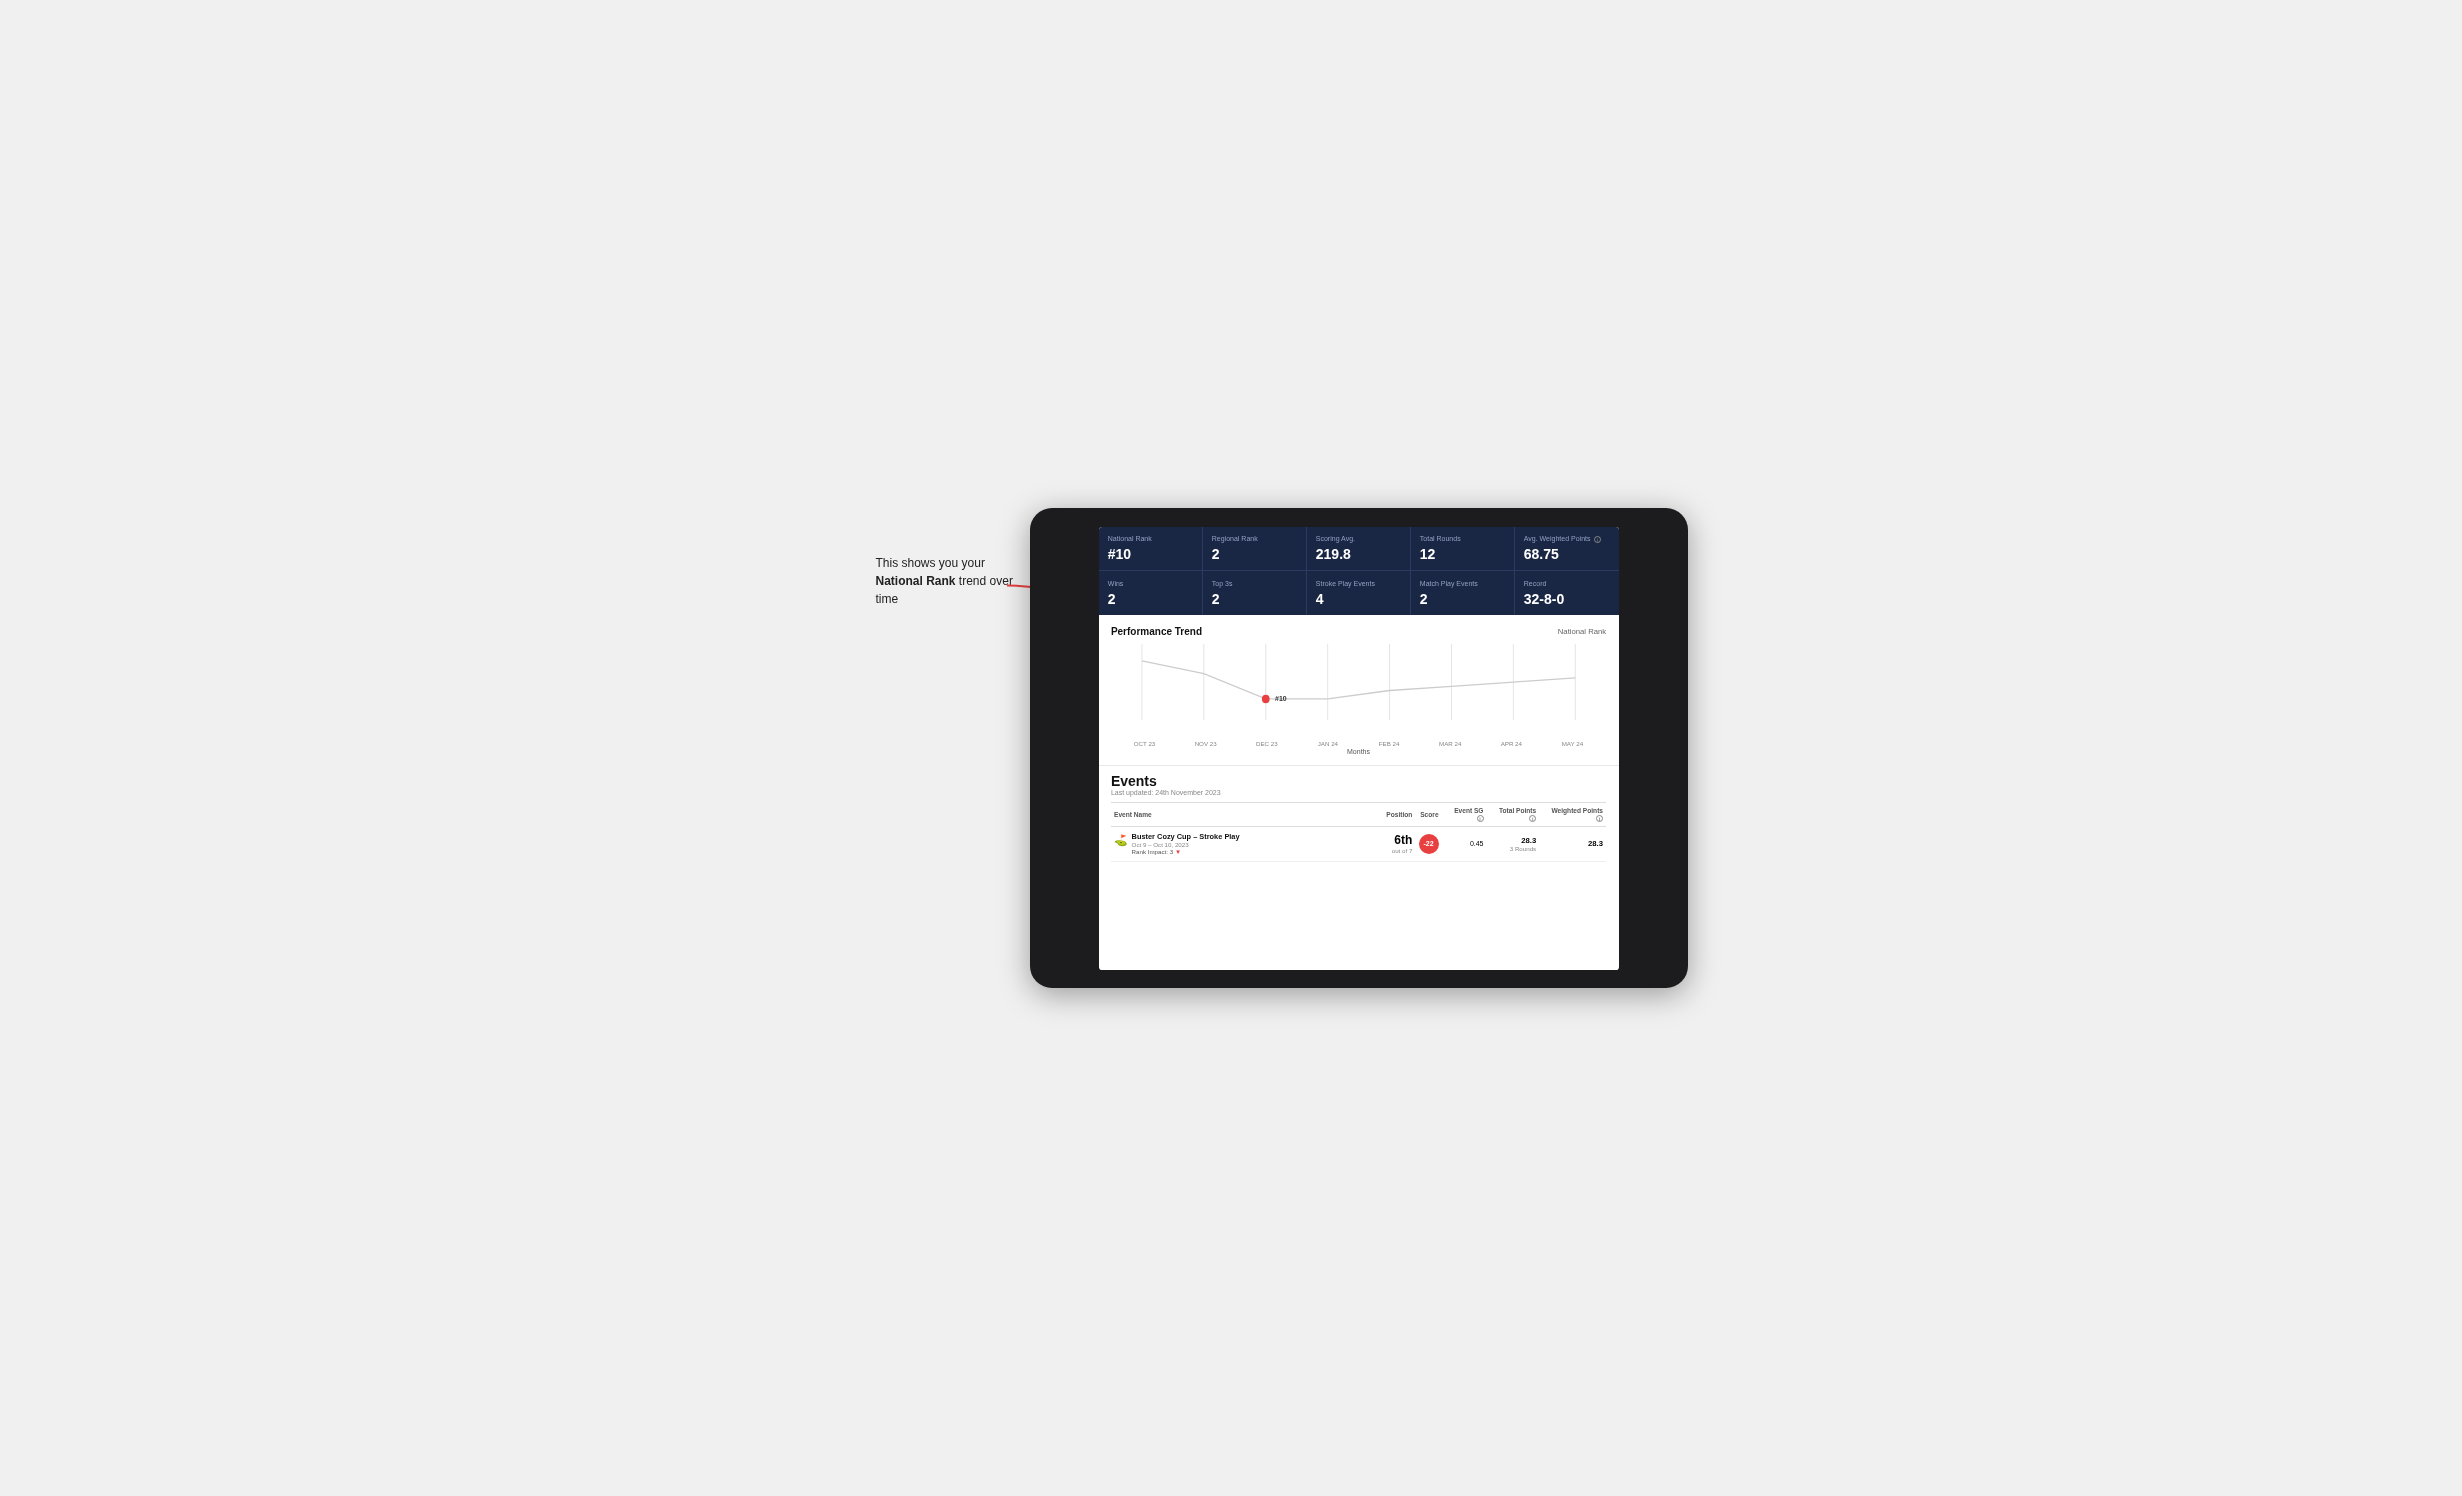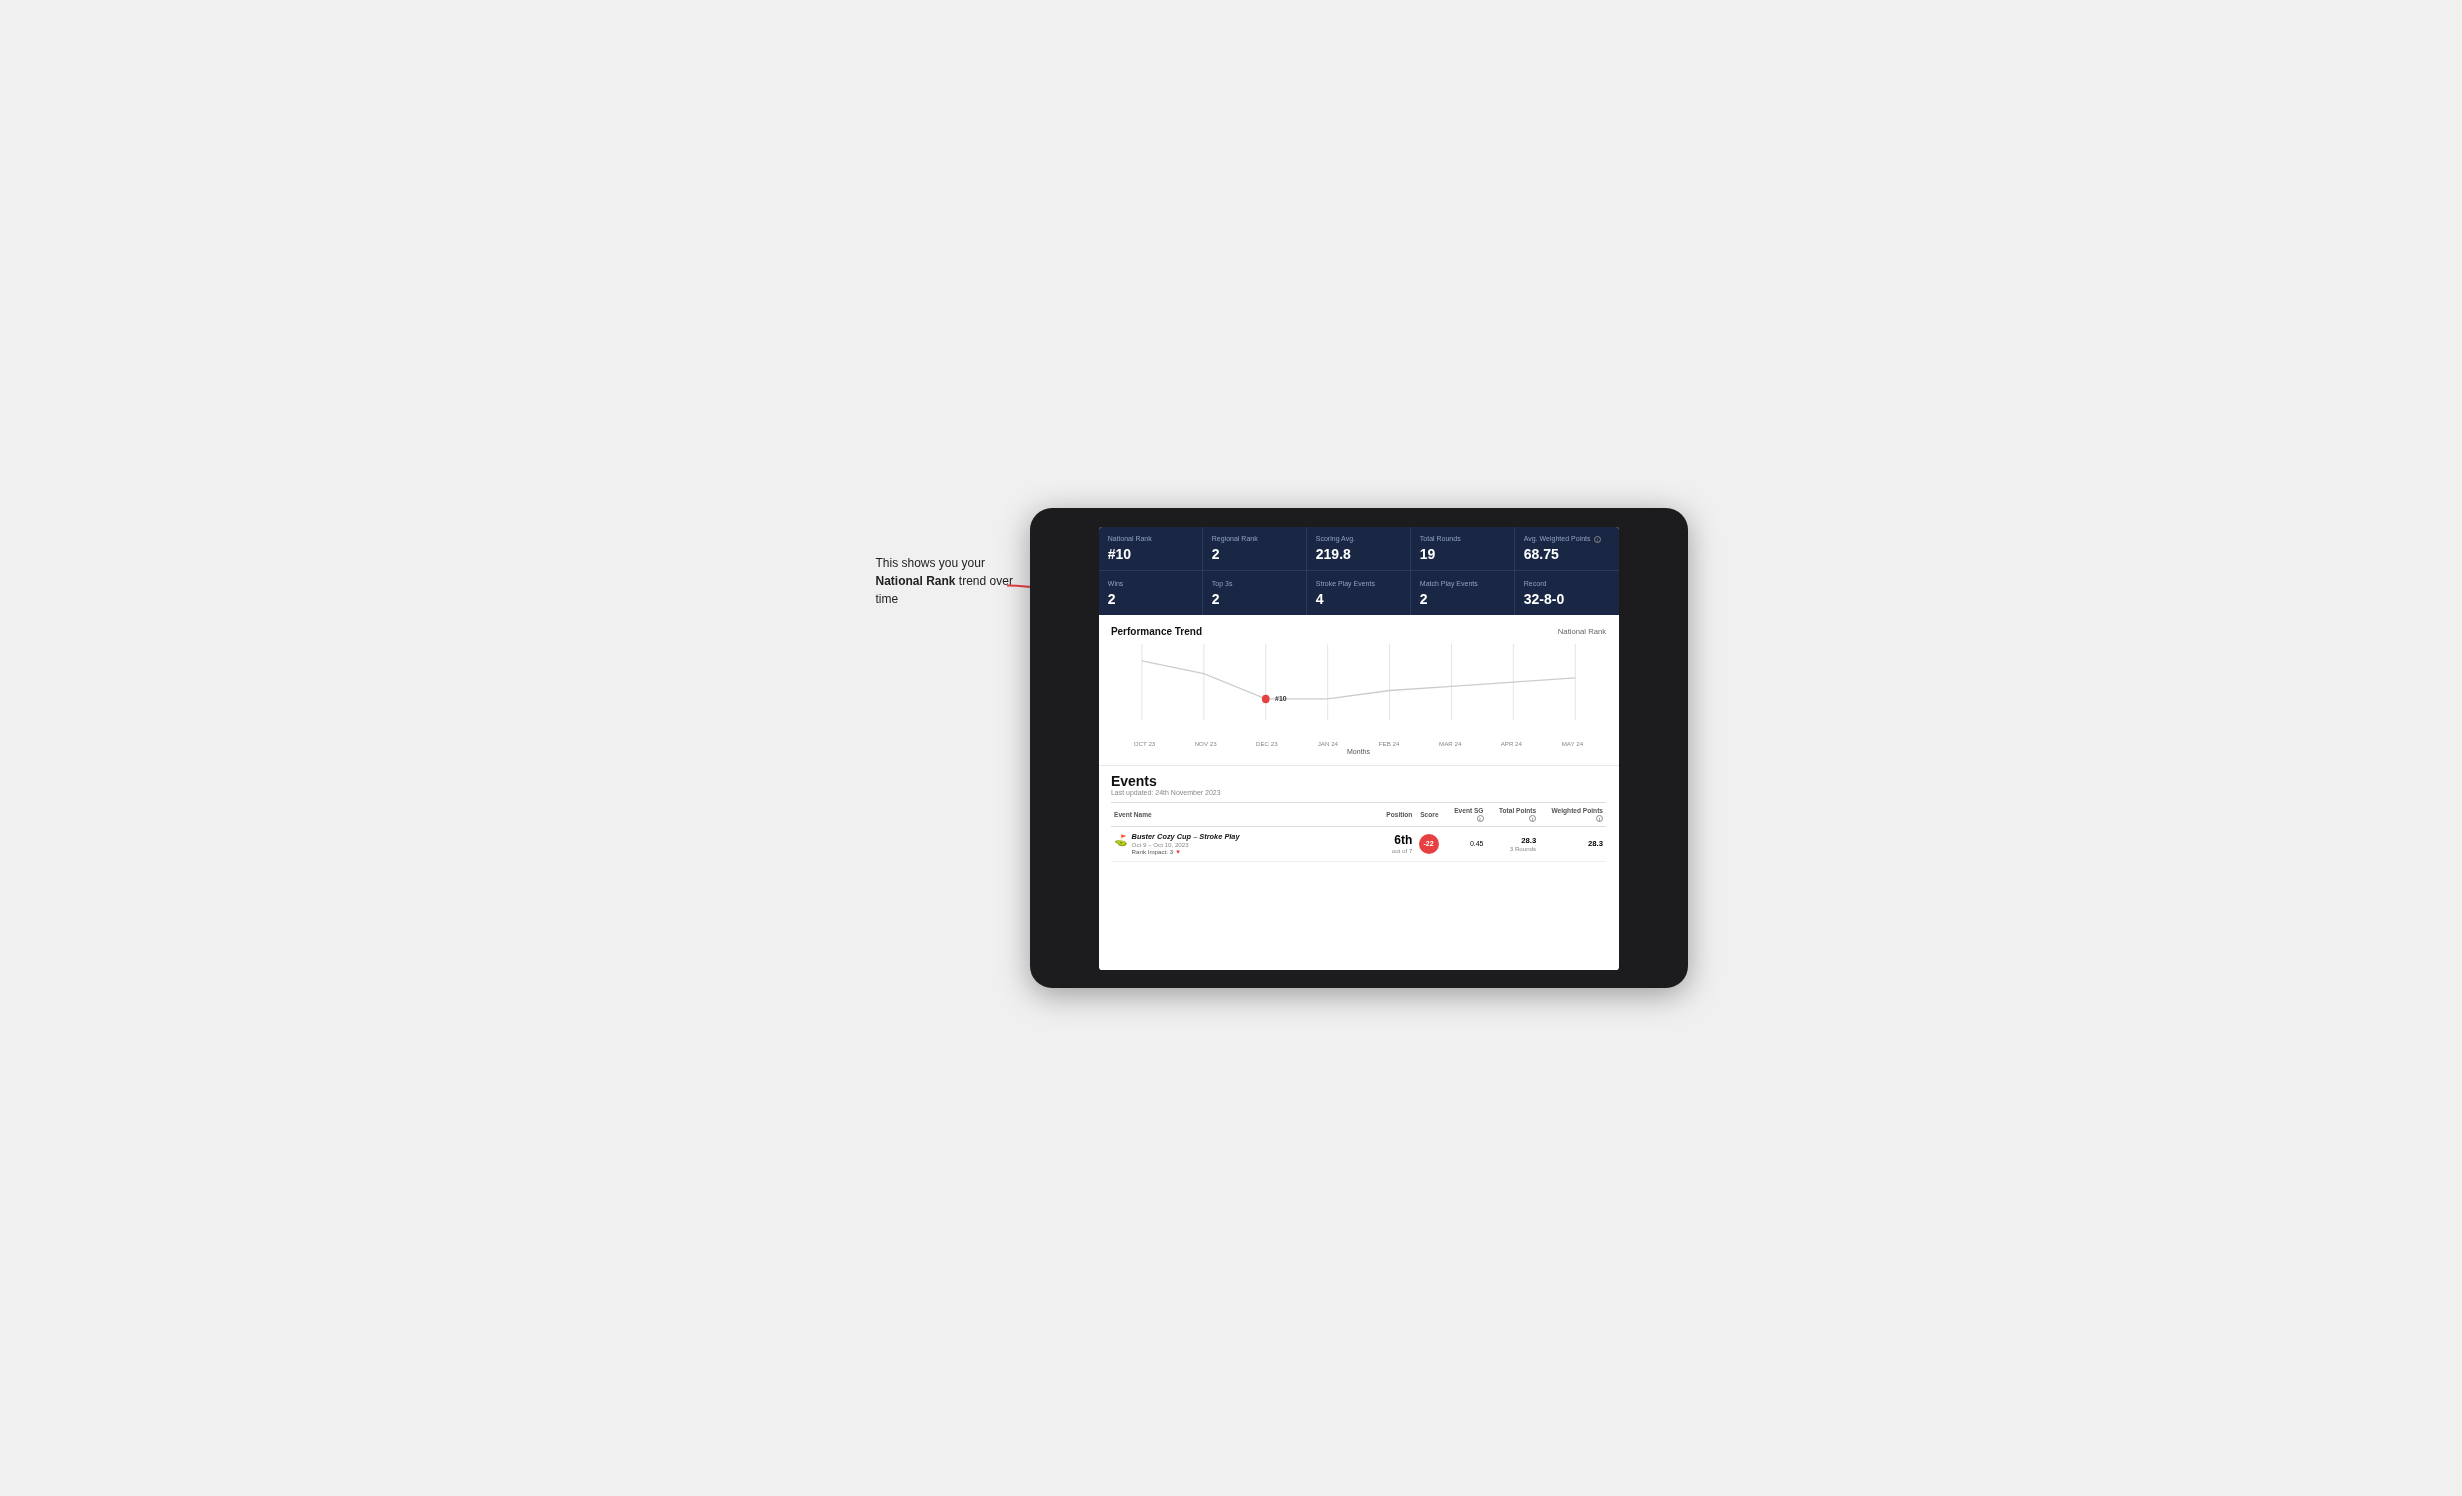--- a/index.html
+++ b/index.html
@@ -165,21 +165,20 @@
       font-size: 7px;
       padding: 5.4px 3.1px;
       vertical-align: middle;
       border-bottom: 0.8px solid #eee;
     }
     .event-name-cell { width: 55%; }
     .event-name-main {
       font-size: 7.4px;
       font-weight: 700;
       color: #111;
-      font-style: italic;
     }
     .event-date {
       font-size: 6.2px;
       color: #888;
     }
     .rank-impact {
       font-size: 6.2px;
       color: #555;
     }
     .rank-impact span { color: #e84040; }
@@ -240,21 +239,21 @@
         <div class="stat-cell">
           <div class="stat-label">Regional Rank</div>
           <div class="stat-value">2</div>
         </div>
         <div class="stat-cell">
           <div class="stat-label">Scoring Avg.</div>
           <div class="stat-value">219.8</div>
         </div>
         <div class="stat-cell">
           <div class="stat-label">Total Rounds</div>
-          <div class="stat-value">19</div>
+          <div class="stat-value">12</div>
         </div>
         <div class="stat-cell">
           <div class="stat-label">Avg. Weighted Points <span class="info-icon">i</span></div>
           <div class="stat-value">68.75</div>
         </div>
       </div>
 
       <div class="stats-header-row2">
         <div class="stat-cell">
           <div class="stat-label">Wins</div>

